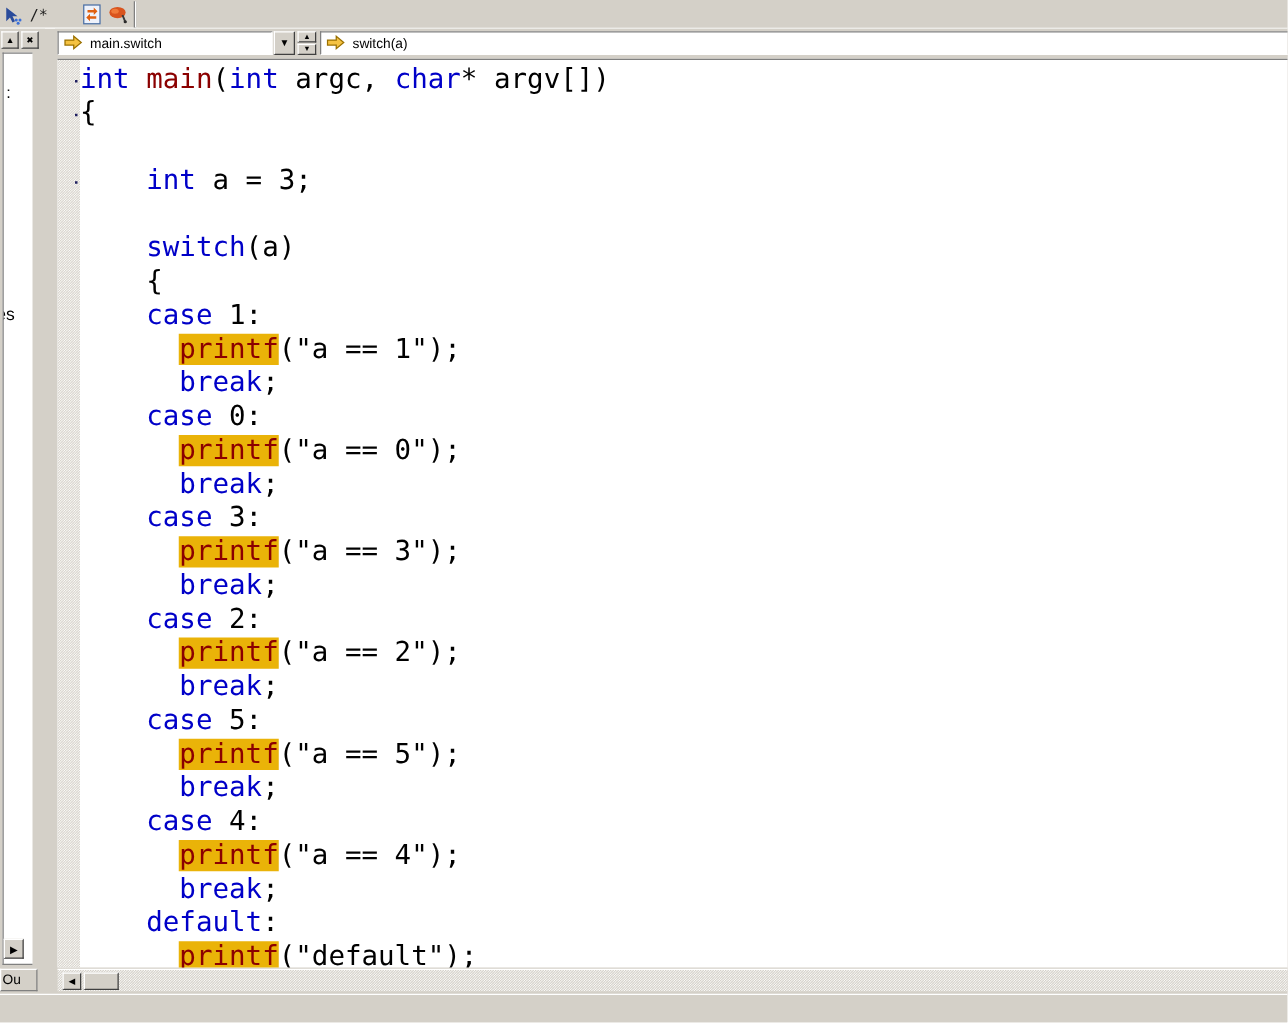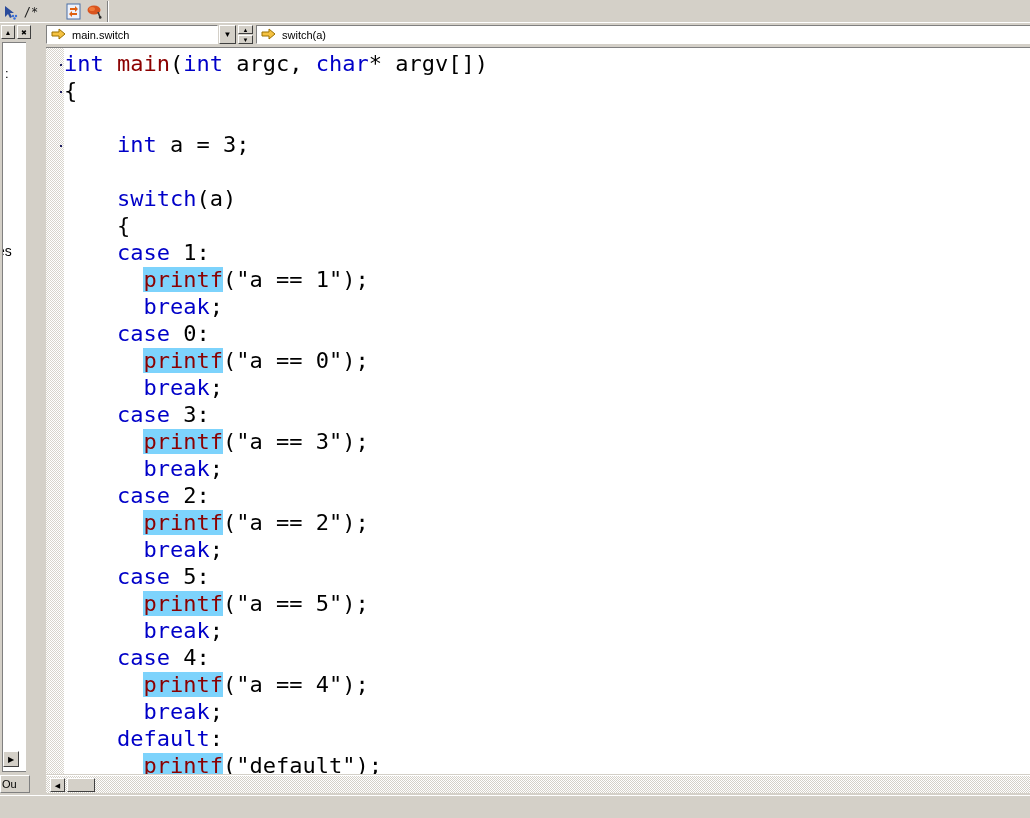--- a/index.html
+++ b/index.html
@@ -247,21 +247,21 @@
     padding-top: 2px;
     font-family: "DejaVu Sans Mono", monospace;
     font-size: 22px;
     line-height: 27px;
     white-space: pre;
     color: #000000;
   }
   .ln { height: 27px; }
   .kw { color: #0000c8; }
   .fn { color: #8b0000; }
-  .hl { background: #7dd3fc; }
+  .hl { background: #eab308; }
   .pl { color: #000000; }
 
   
   #h-scroll {
     position: absolute;
     left: 2px; top: 752px;
     width: 992px; height: 18px;
     background-color: #d4d0c8;
     background-image:
       linear-gradient(45deg, #ffffff 25%, transparent 25%, transparent 75%, #ffffff 75%),

